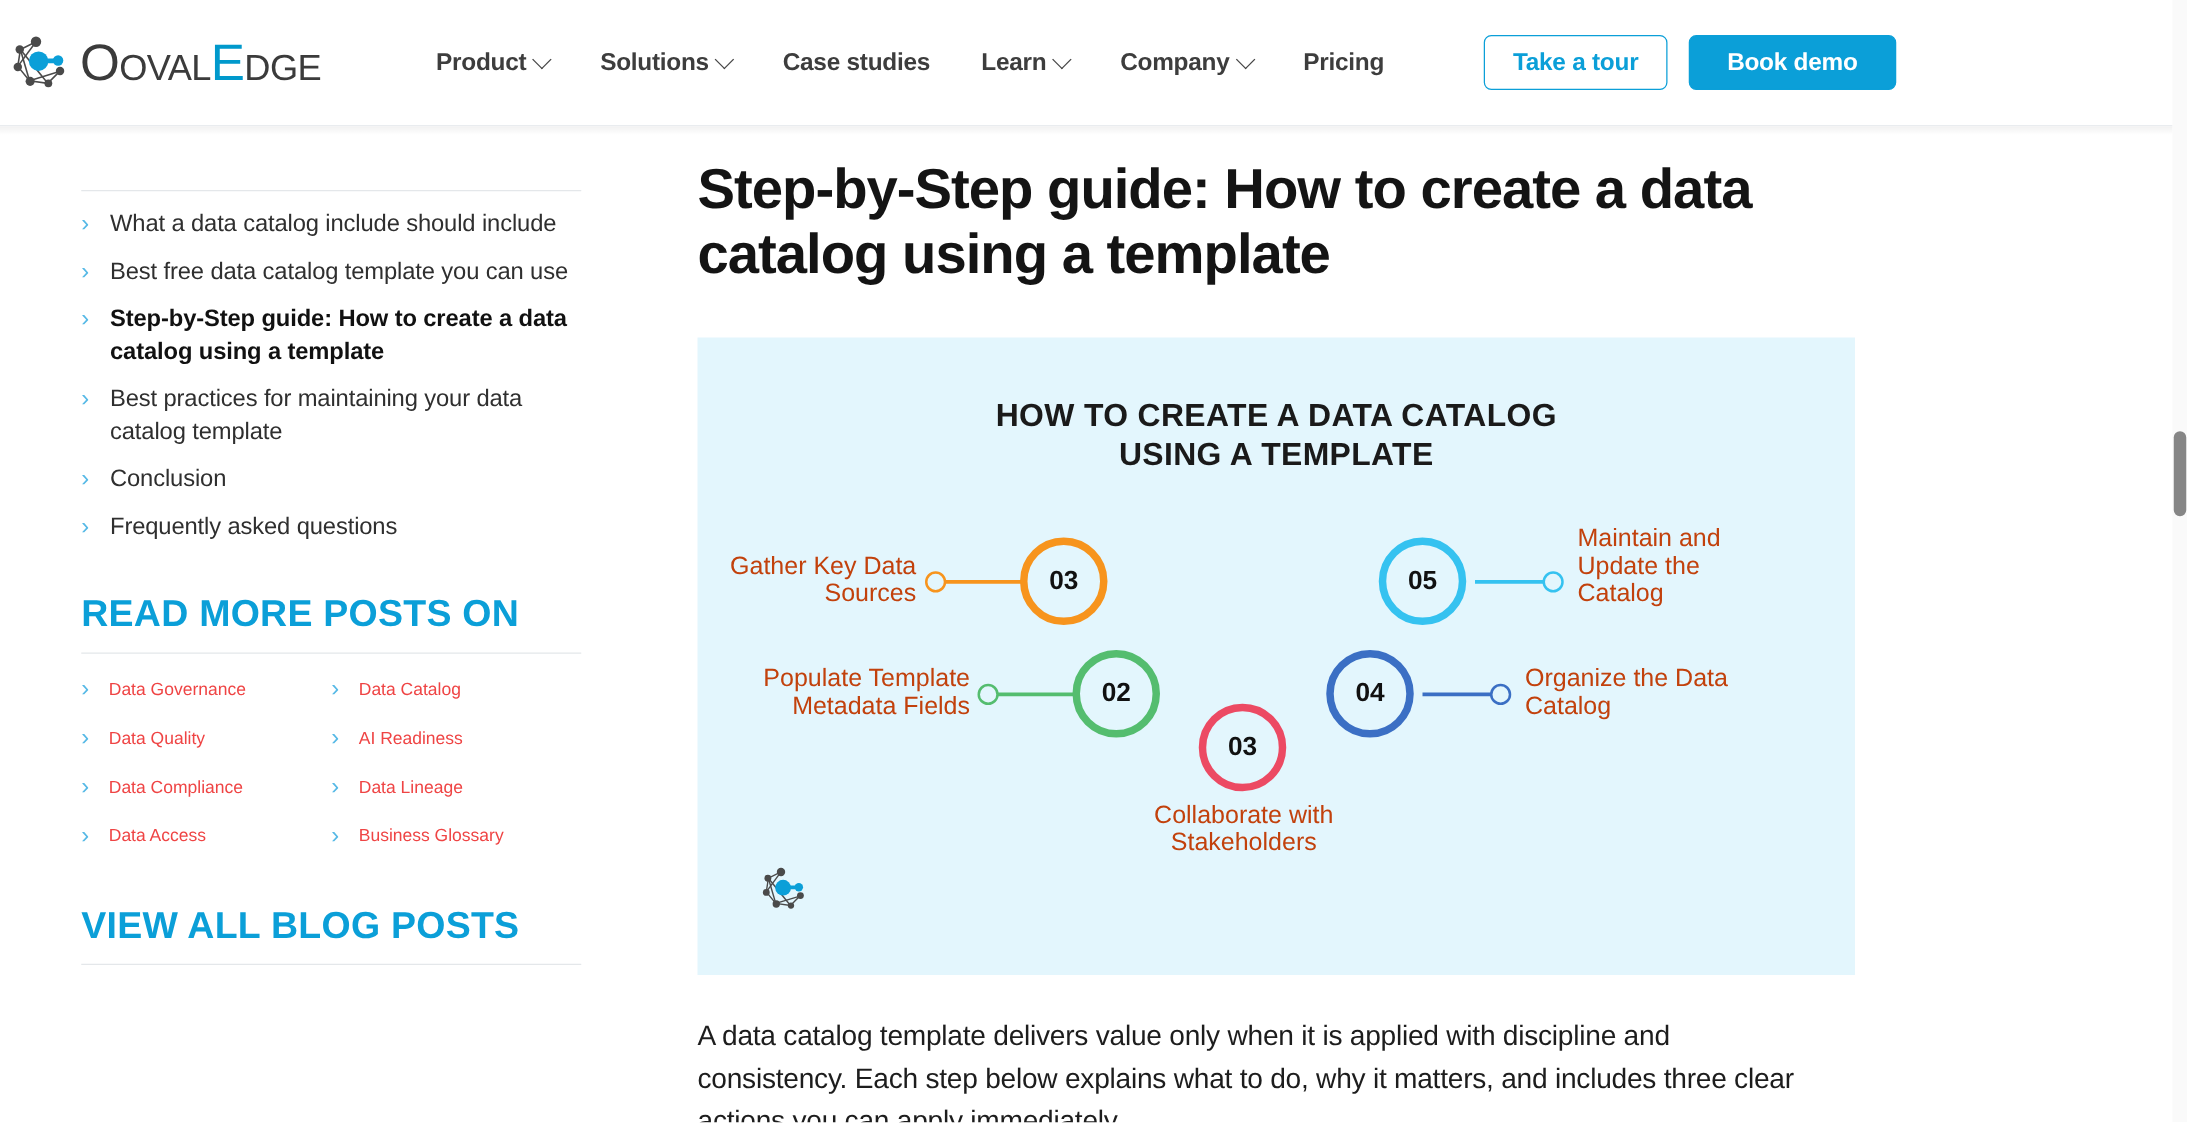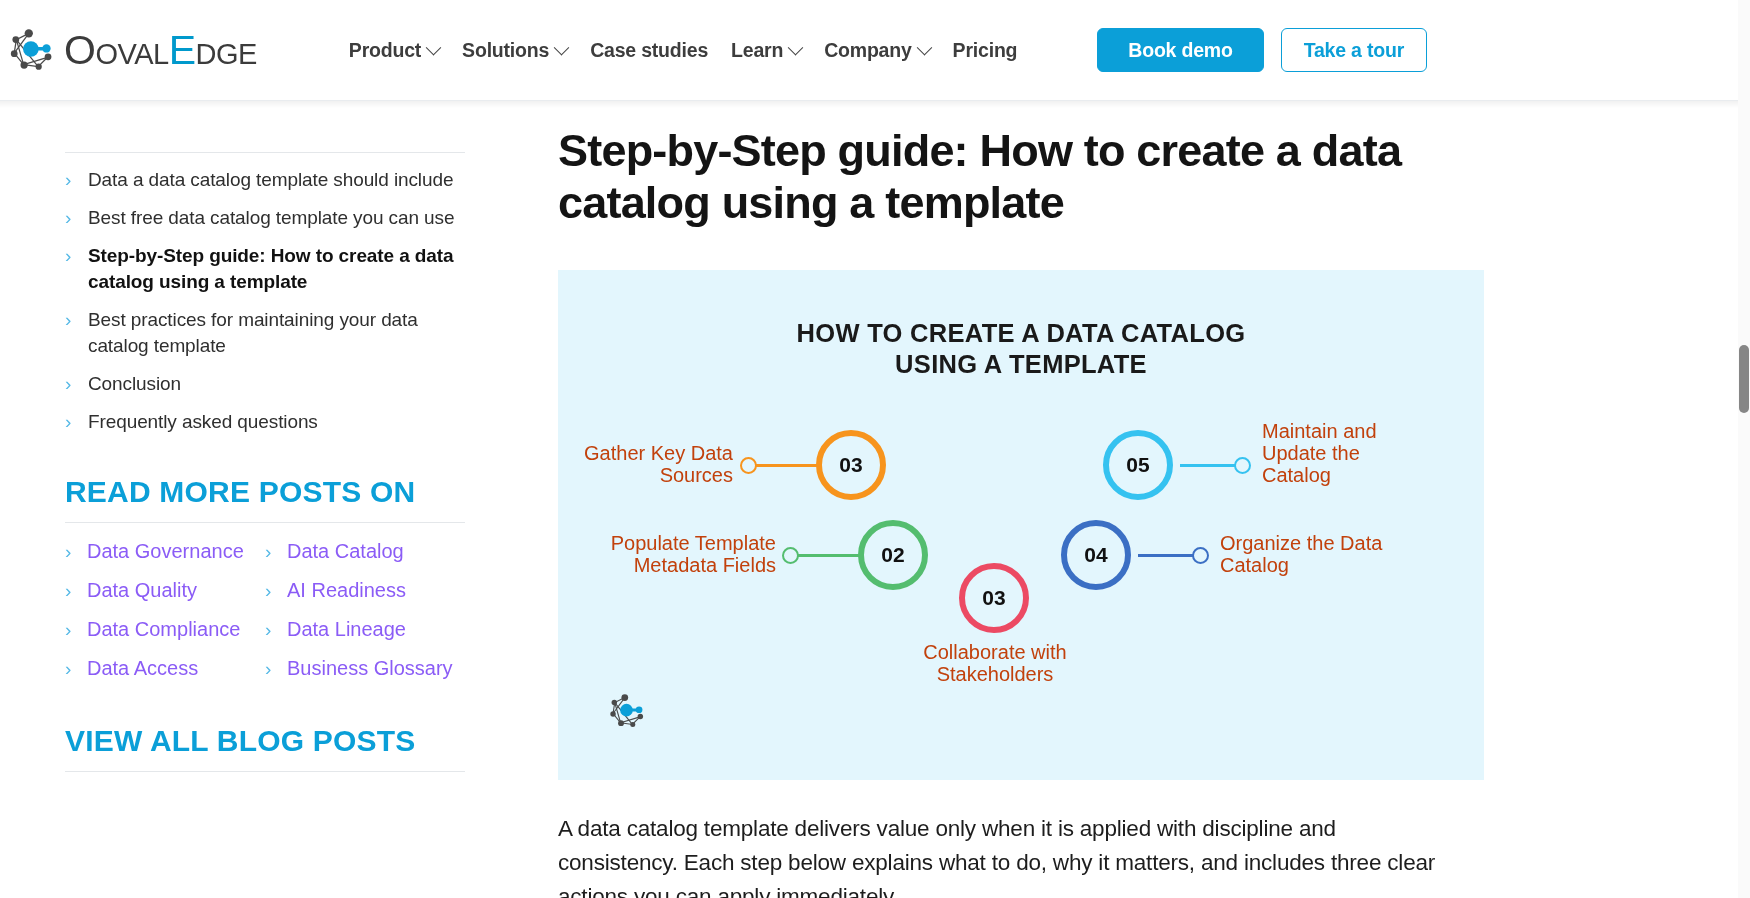--- a/index.html
+++ b/index.html
@@ -49,21 +49,21 @@
     line-height: 1;
     white-space: nowrap;
   }
   .brand-text .accent { color: #0099cc; }
   .brand-text .cap { font-size: 41px; }
   .brand-text .small { font-size: 29px; }
 
   nav.main-nav {
     display: flex;
     align-items: center;
-    gap: 23px;
+    gap: 41px;
     margin-left: 92px;
   }
   .nav-item {
     display: flex;
     align-items: center;
     gap: 7px;
     font-size: 19.5px;
     font-weight: 700;
     color: #3d3d3d;
     cursor: pointer;
@@ -163,21 +163,21 @@
 
   .tags-block { margin-top: 40px; }
   .tag-grid {
     margin-top: 16px;
     width: 405px;
     display: grid;
     grid-template-columns: 200px 200px;
     row-gap: 13px;
   }
   .tag-item { display: flex; gap: 11px; cursor: pointer; align-items: flex-start; }
-  .tag-text { font-size: 20px; line-height: 24px; color: #8b5cf6; white-space: nowrap; }
+  .tag-text { font-size: 14px; line-height: 24px; color: #ef4444; white-space: nowrap; }
 
   .viewall-block { margin-top: 42px; }
 
   
   #article {
     position: absolute;
     left: 558px; top: 0;
     width: 930px;
   }
   #article-title {
@@ -334,37 +334,37 @@
       <div class="nav-item">
         <span>Company</span>
         <i class="chev"></i>
       </div>
       <div class="nav-item">
         <span>Pricing</span>
       </div>
     </nav>
 
     <div class="header-actions">
+      <div class="btn btn-outline">Take a tour</div>
       <div class="btn btn-solid">Book demo</div>
-      <div class="btn btn-outline">Take a tour</div>
     </div>
   </header>
 
   <div class="top-shadow"></div>
 
   <div id="content-wrap">
 
     <aside id="sidebar">
 
       <div>
         <div class="side-rule"></div>
         <div class="toc-list">
           <div class="toc-item">
             <span class="arrow">›</span>
-            <span class="toc-text">Data a data catalog template should include</span>
+            <span class="toc-text">What a data catalog include should include</span>
           </div>
           <div class="toc-item">
             <span class="arrow">›</span>
             <span class="toc-text">Best free data catalog template you can use</span>
           </div>
           <div class="toc-item active">
             <span class="arrow">›</span>
             <span class="toc-text">Step-by-Step guide: How to create a data catalog using a template</span>
           </div>
           <div class="toc-item">

